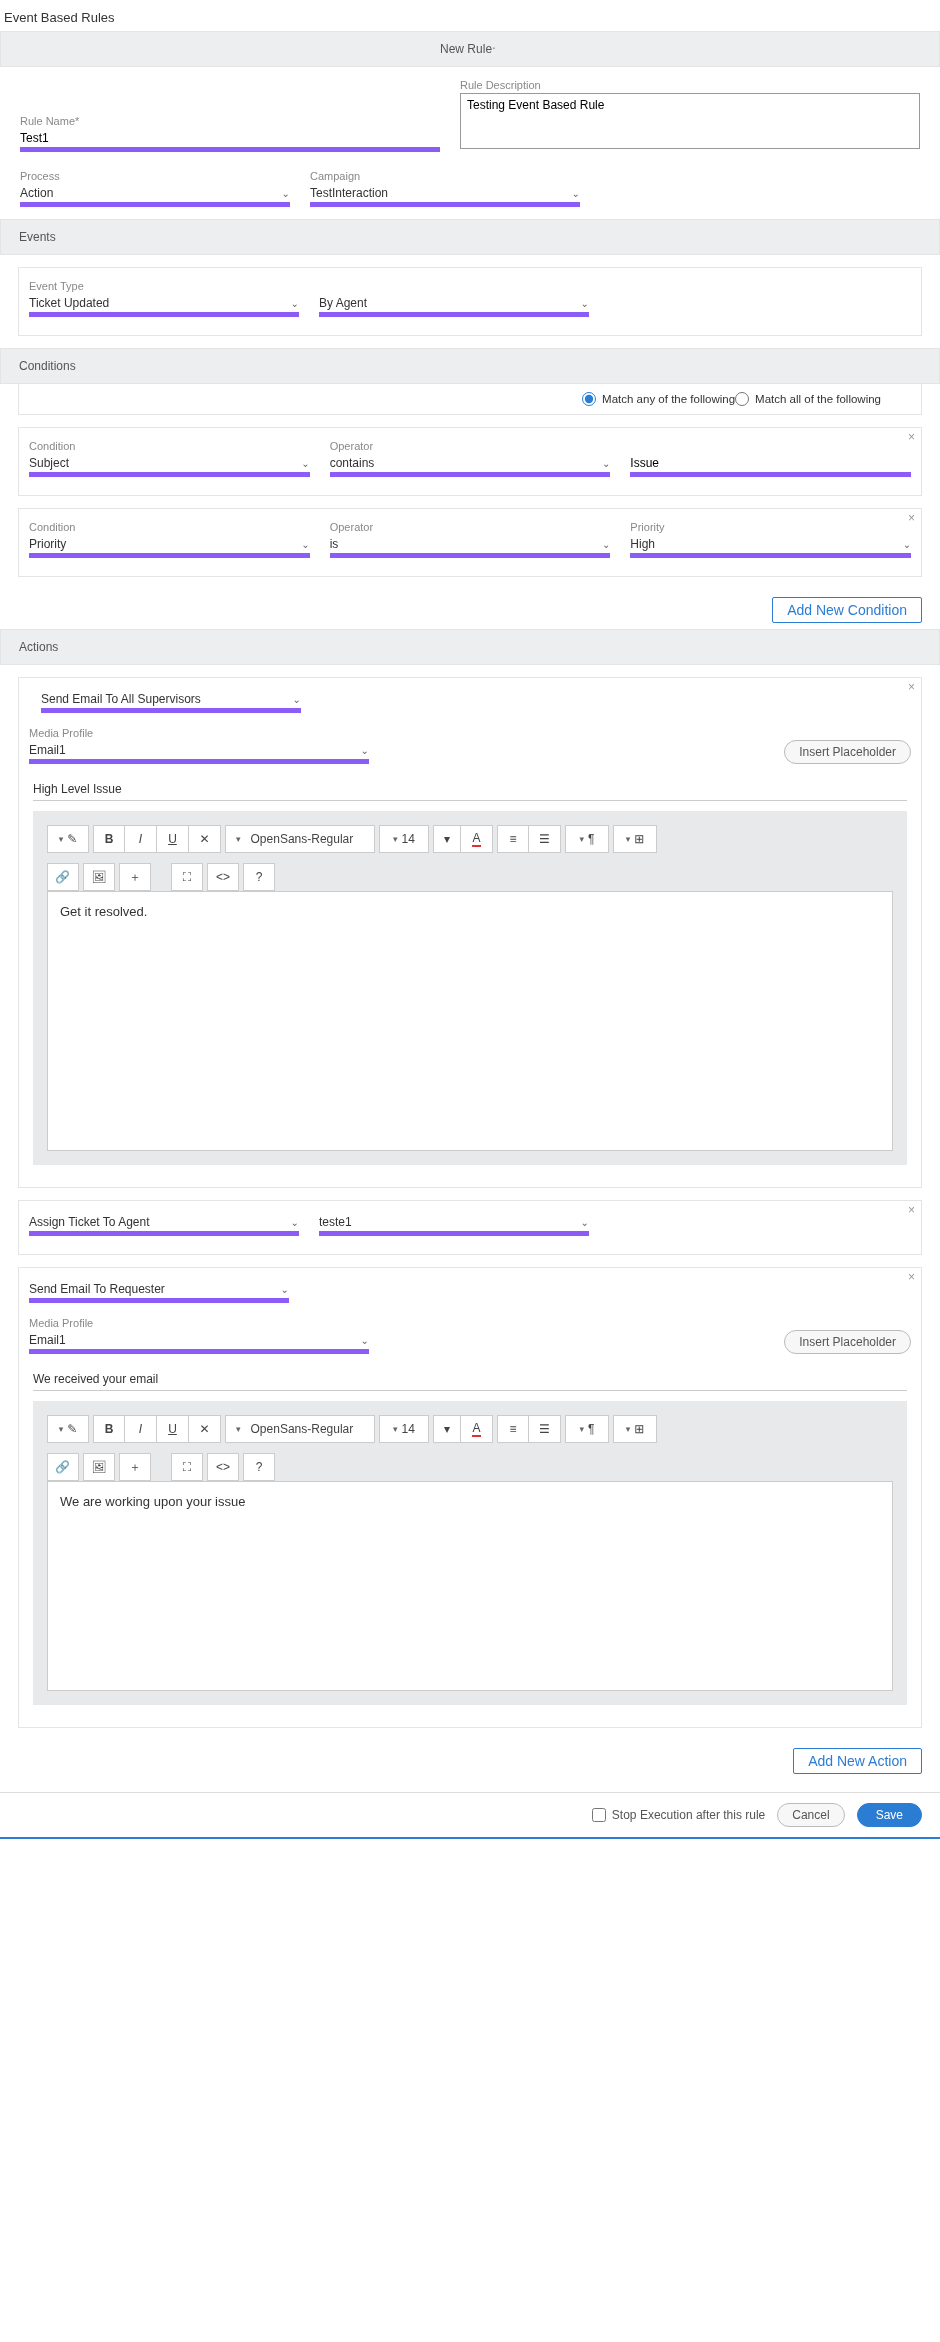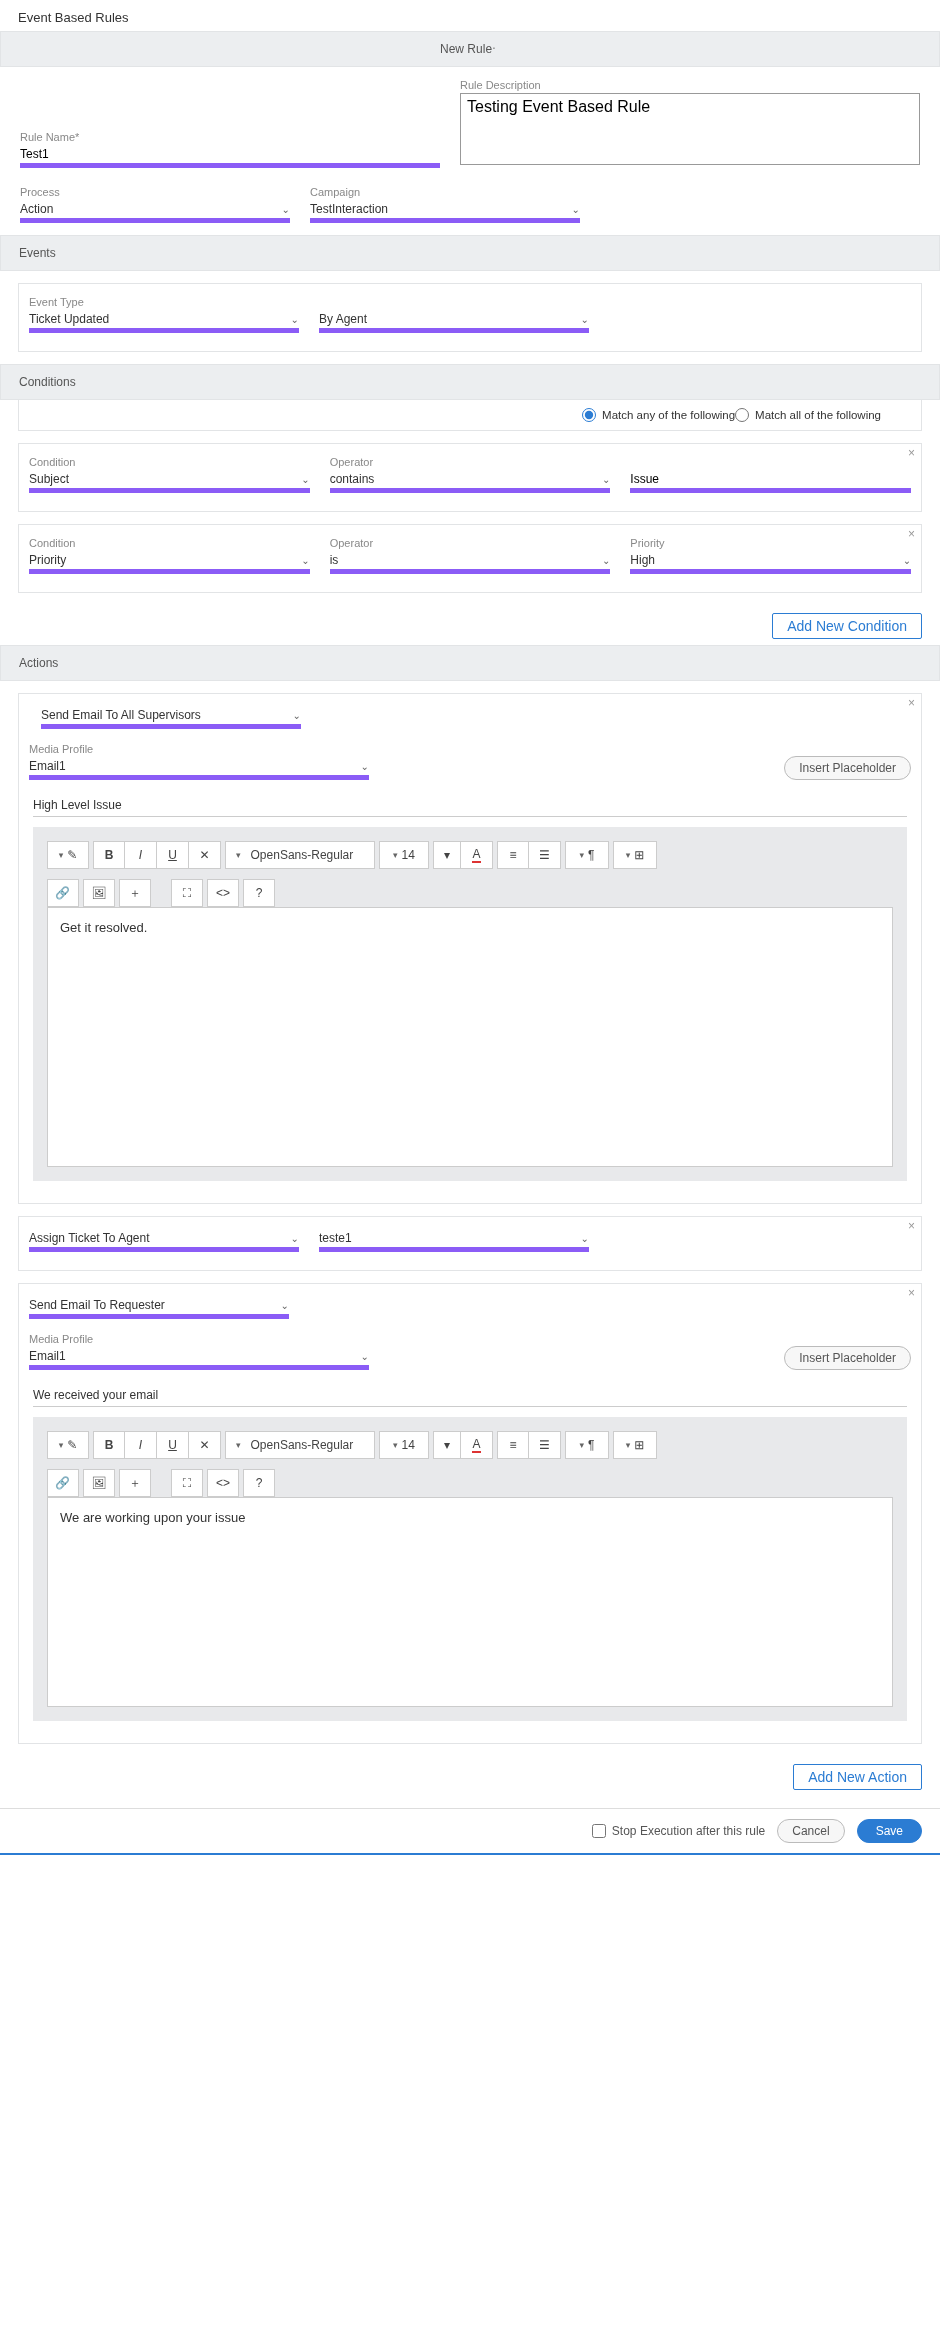--- a/index.html
+++ b/index.html
@@ -5,21 +5,21 @@
   * { box-sizing: border-box; }
   body {
     margin: 0;
     font-family: -apple-system, BlinkMacSystemFont, "Segoe UI", Arial, sans-serif;
     font-size: 12px;
     background: #fff;
     color: #333;
     width: 940px;
   }
   .page-title {
-    padding: 10px 18px 6px;
+    padding: 10px 4px 6px;
     font-size: 13px;
     color: #333;
   }
   .section-header {
     background: #eceef0;
     padding: 10px 18px;
     font-size: 12px;
     color: #555;
     border: 1px solid #e2e4e6;
   }
@@ -40,25 +40,25 @@
     font-size: 12px;
     cursor: pointer;
   }
   .underline-select .chev { color:#666; font-size:10px; }
   .underline-input input {
     border: none; outline: none; font-size: 12px; width:100%; padding:0;
     background: transparent;
   }
   .box-textarea {
     width: 100%;
-    height: 72px;
+    height: 56px;
     border: 1px solid #999;
     resize: none;
     font-family: inherit;
-    font-size: 16px;
+    font-size: 12px;
     padding: 4px 6px;
   }
   .panel {
     border: 1px solid #e2e4e6;
     margin: 12px 18px;
     padding: 12px 10px 18px;
     position: relative;
   }
   .close-x {
     position: absolute;

